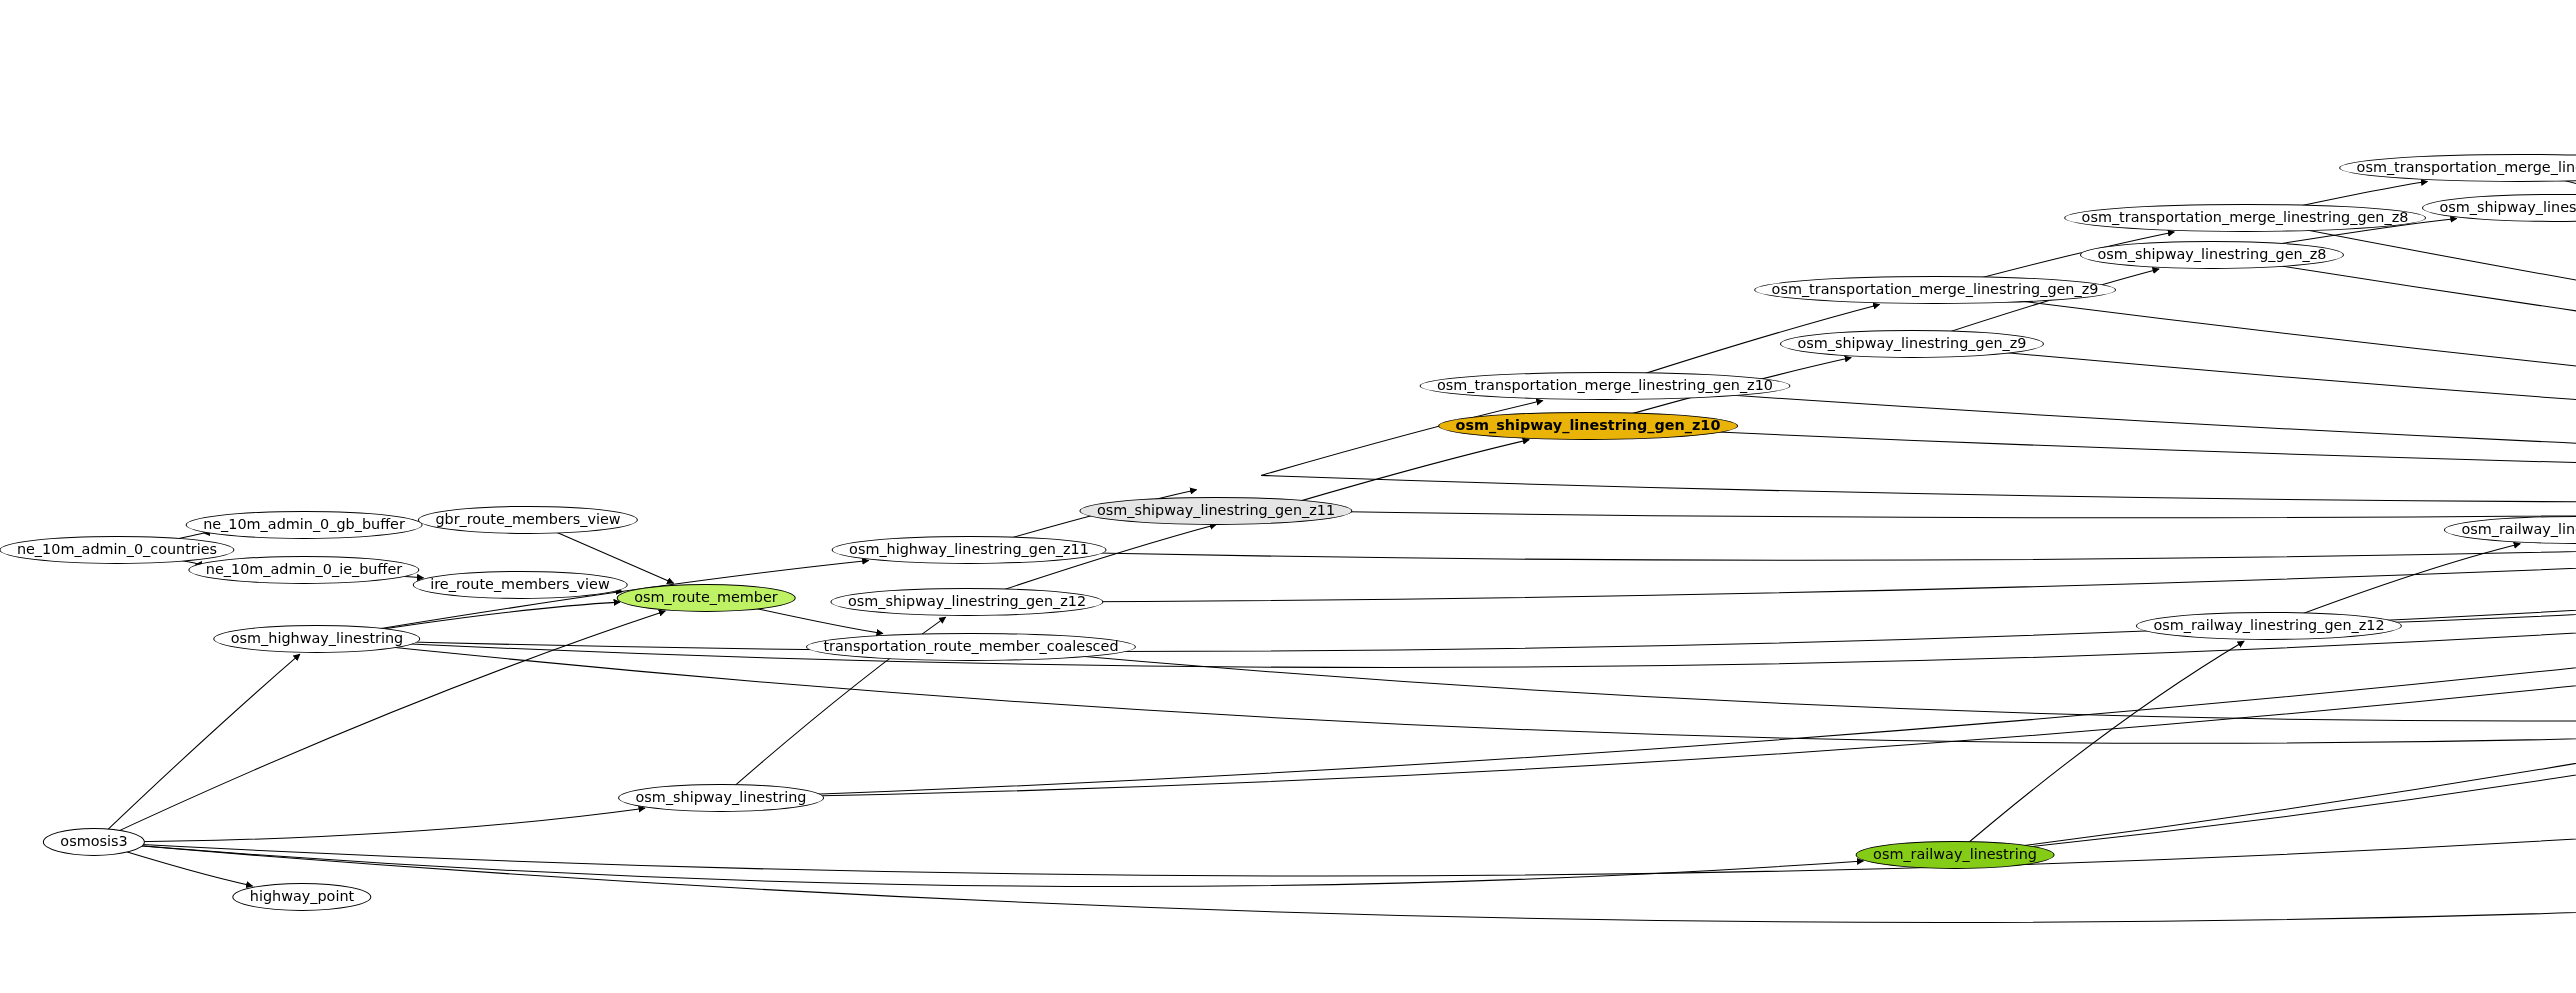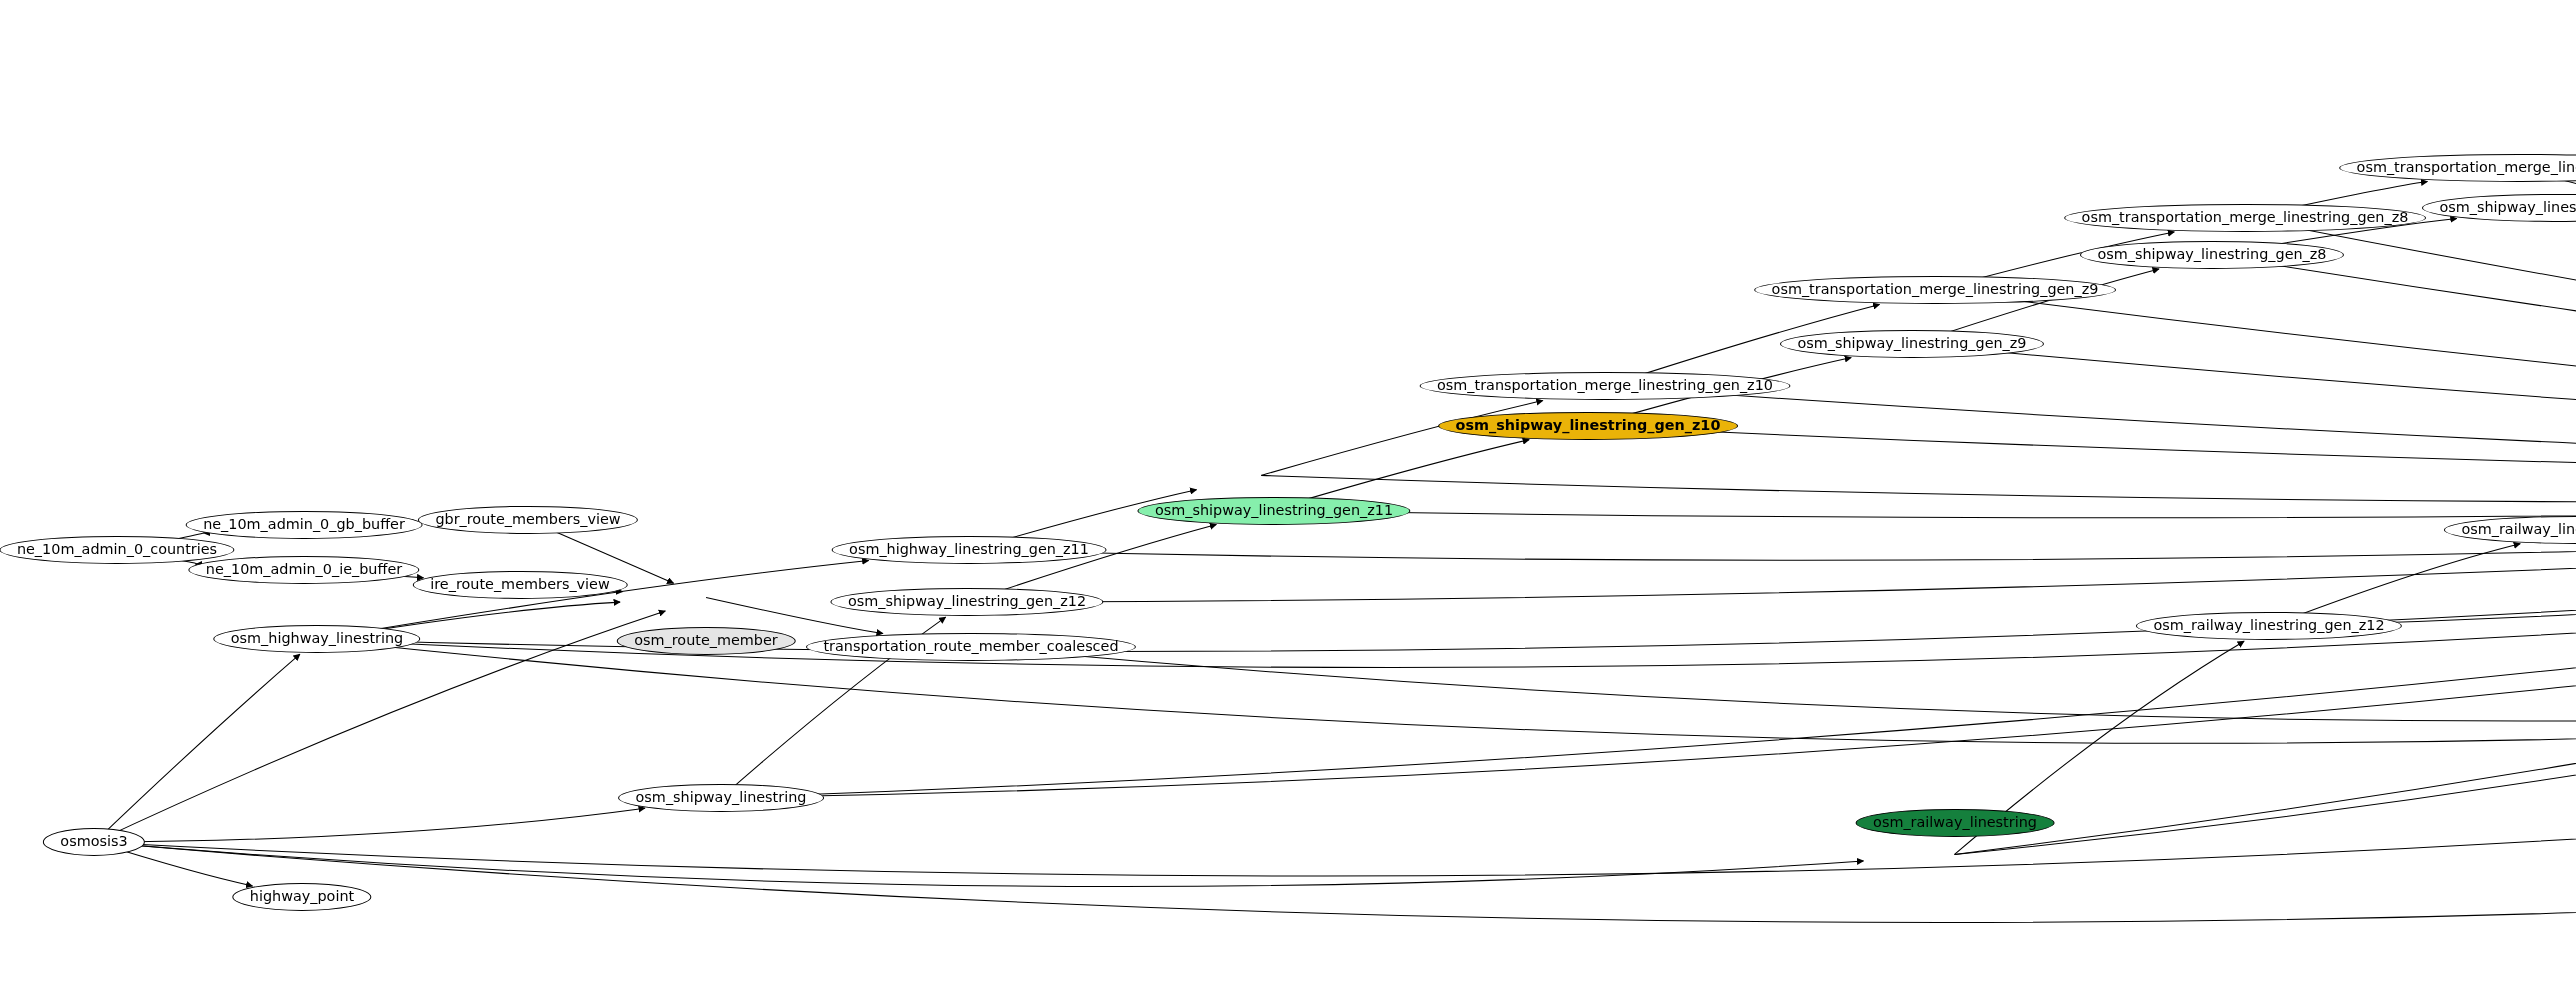--- a/index.html
+++ b/index.html
@@ -109,30 +109,30 @@
       <path d="M6309,1529 Q6789.5,1340.5 7270,1032" fill="none" stroke="#000000" stroke-width="2" marker-end="url(#arrow)"></path>
       <path d="M6982,1659 Q7126,1352.5 7270,1006" fill="none" stroke="#000000" stroke-width="2" marker-end="url(#arrow)"></path>
       <path d="M6982,1659 Q7126,1375.5 7270,1032" fill="none" stroke="#000000" stroke-width="2" marker-end="url(#arrow)"></path>
       <path d="M6939,1327 Q7104.5,1189.5 7270,1032" fill="none" stroke="#000000" stroke-width="2" marker-end="url(#arrow)"></path>
     </svg>
     <div class="node" style="left: 117px; top: 550px; background: rgb(255, 255, 255); border-color: rgb(0, 0, 0);">ne_10m_admin_0_countries</div>
     <div class="node" style="left: 304px; top: 525px; background: rgb(255, 255, 255); border-color: rgb(0, 0, 0); text-align: right;">ne_10m_admin_0_gb_buffer</div>
     <div class="node" style="left: 304px; top: 570px; background: rgb(255, 255, 255); border-color: rgb(0, 0, 0);">ne_10m_admin_0_ie_buffer</div>
     <div class="node" style="left: 528px; top: 520px; background: rgb(255, 255, 255); border-color: rgb(0, 0, 0);">gbr_route_members_view</div>
     <div class="node" style="left: 520px; top: 585px; background: rgb(255, 255, 255); border-color: rgb(0, 0, 0);">ire_route_members_view</div>
-    <div class="node" style="left: 706px; top: 598px; background: #e5e5e5; border-color: rgb(0, 0, 0); margin-top: 43px;">osm_route_member</div>
+    <div class="node" style="left: 706px; top: 598px; background: #bef264; border-color: rgb(0, 0, 0);">osm_route_member</div>
     <div class="node" style="left: 317px; top: 639px; background: rgb(255, 255, 255); border-color: rgb(0, 0, 0);">osm_highway_linestring</div>
     <div class="node" style="left: 94px; top: 842px; background: rgb(255, 255, 255); border-color: rgb(0, 0, 0);">osmosis3</div>
     <div class="node" style="left: 302px; top: 897px; background: rgb(255, 255, 255); border-color: rgb(0, 0, 0);">highway_point</div>
     <div class="node" style="left: 721px; top: 798px; background: rgb(255, 255, 255); border-color: rgb(0, 0, 0);">osm_shipway_linestring</div>
-    <div class="node" style="left: 1955px; top: 823px; background: #15803d; border-color: rgb(0, 0, 0);">osm_railway_linestring</div>
+    <div class="node" style="left: 1955px; top: 855px; background: #84cc16; border-color: rgb(0, 0, 0);">osm_railway_linestring</div>
     <div class="node" style="left: 971px; top: 647px; background: rgb(255, 255, 255); border-color: rgb(0, 0, 0);">transportation_route_member_coalesced</div>
     <div class="node" style="left: 969px; top: 550px; background: rgb(255, 255, 255); border-color: rgb(0, 0, 0);">osm_highway_linestring_gen_z11</div>
     <div class="node" style="left: 967px; top: 602px; background: rgb(255, 255, 255); border-color: rgb(0, 0, 0);">osm_shipway_linestring_gen_z12</div>
-    <div class="node" style="left: 1274px; top: 511px; background: #86efac; border-color: rgb(0, 0, 0);">osm_shipway_linestring_gen_z11</div>
+    <div class="node" style="left: 1216px; top: 511px; background: #e5e5e5; border-color: rgb(0, 0, 0);">osm_shipway_linestring_gen_z11</div>
     <div class="node" style="left: 1605px; top: 386px; background: rgb(255, 255, 255); border-color: rgb(0, 0, 0);">osm_transportation_merge_linestring_gen_z10</div>
     <div class="node" style="left: 1588px; top: 426px; background: #eab308; border-color: rgb(0, 0, 0); font-weight: bold;">osm_shipway_linestring_gen_z10</div>
     <div class="node" style="left: 1935px; top: 290px; background: rgb(255, 255, 255); border-color: rgb(0, 0, 0);">osm_transportation_merge_linestring_gen_z9</div>
     <div class="node" style="left: 1912px; top: 344px; background: rgb(255, 255, 255); border-color: rgb(0, 0, 0);">osm_shipway_linestring_gen_z9</div>
     <div class="node" style="left: 2245px; top: 218px; background: rgb(255, 255, 255); border-color: rgb(0, 0, 0);">osm_transportation_merge_linestring_gen_z8</div>
     <div class="node" style="left: 2212px; top: 255px; background: rgb(255, 255, 255); border-color: rgb(0, 0, 0);">osm_shipway_linestring_gen_z8</div>
     <div class="node" style="left: 2520px; top: 168px; background: rgb(255, 255, 255); border-color: rgb(0, 0, 0);">osm_transportation_merge_linestring_gen_z7</div>
     <div class="node" style="left: 2554px; top: 208px; background: rgb(255, 255, 255); border-color: rgb(0, 0, 0);">osm_shipway_linestring_gen_z7</div>
     <div class="node" style="left: 2577px; top: 530px; background: rgb(255, 255, 255); border-color: rgb(0, 0, 0);">osm_railway_linestring_gen_z11</div>
     <div class="node" style="left: 2269px; top: 626px; background: rgb(255, 255, 255); border-color: rgb(0, 0, 0);">osm_railway_linestring_gen_z12</div>

